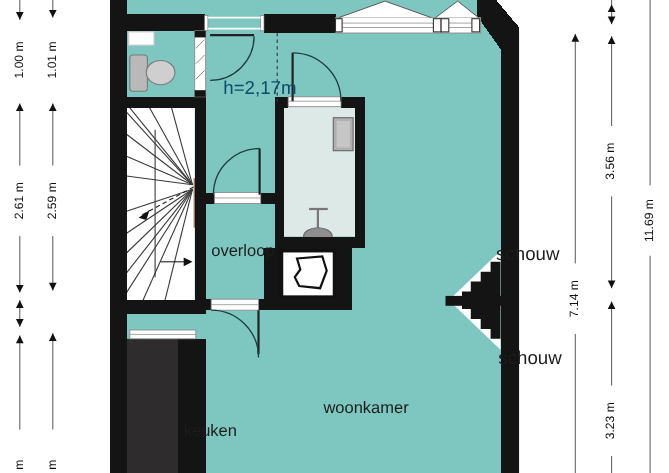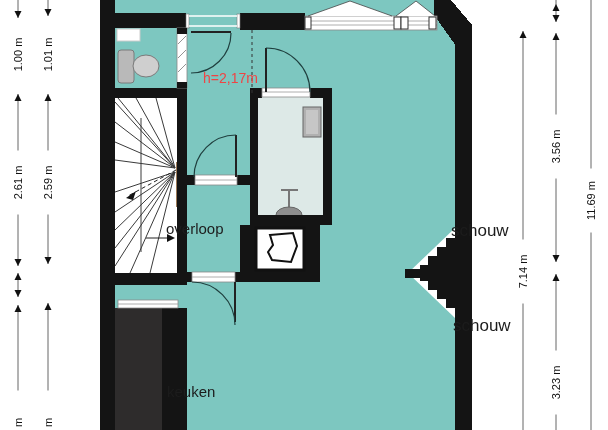--- a/index.html
+++ b/index.html
@@ -1,21 +1,21 @@
 <!DOCTYPE html>
 <html><head>
 <meta charset="utf-8">
 <style>
   html,body{margin:0;padding:0;background:#fff;}
   #stage{position:relative;width:608px;height:430px;background:#fff;overflow:hidden;
          font-family:"Liberation Sans", sans-serif;}
   #plan-svg{position:absolute;left:0;top:0;}
   .roomlbl{position:absolute;font-size:15px;color:#1c1c1c;white-space:nowrap;}
   .smalllbl{position:absolute;font-size:17px;color:#1c1c1c;white-space:nowrap;margin-left:44px;}
-  .hlbl{position:absolute;font-size:14px;color:#ef4444;white-space:nowrap;}
+  .hlbl{position:absolute;font-size:17px;color:#0c4a6e;white-space:nowrap;}
   .dimlbl{position:absolute;width:64px;text-align:center;font-size:11px;line-height:13px;
           color:#111;background:#fff;transform:rotate(-90deg);white-space:nowrap;}
 </style>
 </head>
 <body>
 
 <div id="stage">
 
 <svg id="plan-svg" width="608" height="430" viewBox="0 0 608 430">
 
@@ -214,22 +214,23 @@
         <polygon points="44.5,310 51.5,310 48,303"></polygon>
     <polygon points="519.5,38 526.5,38 523,31"></polygon>
     <polygon points="552.5,11 559.5,11 556,4"></polygon>
         <polygon points="552.5,15 559.5,15 556,22"></polygon>
     <polygon points="552.5,40 559.5,40 556,33"></polygon>
         <polygon points="552.5,255 559.5,255 556,262"></polygon>
     <polygon points="552.5,281 559.5,281 556,274"></polygon>
   </g>
 </svg>
 
-<div class="roomlbl" style="left:166px;top:220px;">overloop</div>
+<div class="roomlbl" style="left:192px;top:220px;">overloop</div>
 <div class="roomlbl" style="left:167px;top:383px;text-align:center;">keuken</div>
+<div class="roomlbl" style="left:294px;top:362px;">woonkamer</div>
 <div class="smalllbl" style="left:407px;top:221px;">schouw</div>
 <div class="smalllbl" style="left:409px;top:316px;">schouw</div>
 <div class="hlbl" style="left:203px;top:70px;">h=2,17m</div>
 
 <div class="dimlbl" style="left:-14px;top:48px;">1.00 m</div>
 <div class="dimlbl" style="left:16px;top:48px;">1.01 m</div>
 <div class="dimlbl" style="left:-14px;top:176px;">2.61 m</div>
 <div class="dimlbl" style="left:16px;top:176px;">2.59 m</div>
 <div class="dimlbl" style="left:-14px;top:416px;">m</div>
 <div class="dimlbl" style="left:16px;top:416px;">m</div>

